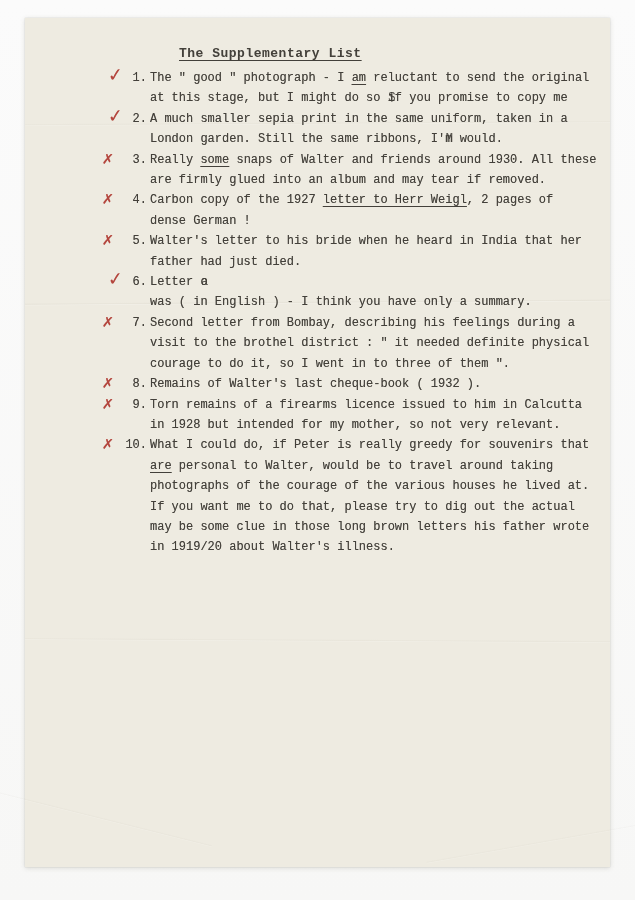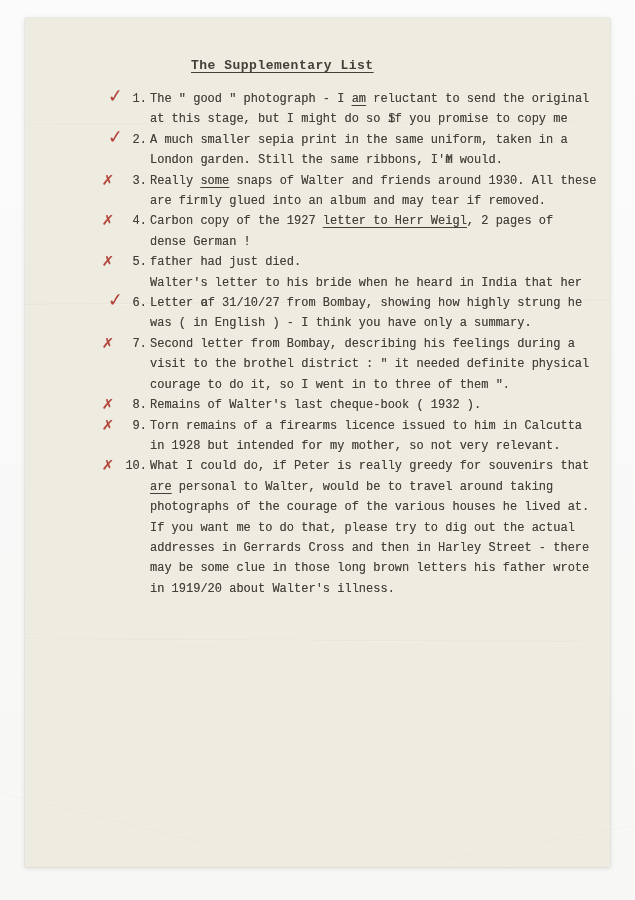--- a/index.html
+++ b/index.html
@@ -44,21 +44,21 @@
   .crease.diag1 {
     top: 800px; left: -30px; width: 220px; opacity: .5;
     transform: rotate(14deg);
   }
   .crease.diag2 {
     top: 824px; left: 400px; width: 220px; opacity: .45;
     transform: rotate(-10deg);
   }
   .doc-title {
     position: relative;
-    margin: 16px;
+    margin: 4px;
     padding: 25px 0 0 150px;
     font-size: 13px;
     line-height: 14px;
     font-weight: bold;
     letter-spacing: 0.5px;
     color: #43403a;
     text-decoration: underline;
     text-underline-offset: 3px;
     text-decoration-thickness: 1px;
   }
@@ -153,27 +153,27 @@
         </div>
         <div class="item">
           <span class="mark cross">✗</span>
           <span class="num">4.</span>
           <div class="line"><span>Carbon copy of the 1927 </span><span class="u">letter to Herr Weigl</span><span>, 2 pages of</span></div>
           <div class="line"><span>dense German !</span></div>
         </div>
         <div class="item">
           <span class="mark cross">✗</span>
           <span class="num">5.</span>
+          <div class="line"><span>Walter's letter to his bride when he heard in India that her</span></div>
           <div class="line"><span>father had just died.</span></div>
-          <div class="line"><span>Walter's letter to his bride when he heard in India that her</span></div>
         </div>
         <div class="item">
           <span class="mark check">✓</span>
           <span class="num">6.</span>
-          <div class="line"><span>Letter </span><span class="ovwrap"><span>o</span><span class="over">a</span></span><span>f 31/10/27 from Bombay, showing how highly strung he</span></div>
+          <div class="line"><span>Letter </span><span class="ovwrap"><span>o</span><span class="over">a</span></span></div>
           <div class="line"><span>was ( in English ) - I think you have only a summary.</span></div>
         </div>
         <div class="item">
           <span class="mark cross">✗</span>
           <span class="num">7.</span>
           <div class="line"><span>Second letter from Bombay, describing his feelings during a</span></div>
           <div class="line"><span>visit to the brothel district : " it needed definite physical</span></div>
           <div class="line"><span>courage to do it, so I went in to three of them ".</span></div>
         </div>
         <div class="item">
@@ -187,19 +187,18 @@
           <div class="line"><span>Torn remains of a firearms licence issued to him in Calcutta</span></div>
           <div class="line"><span>in 1928 but intended for my mother, so not very relevant.</span></div>
         </div>
         <div class="item">
           <span class="mark cross">✗</span>
           <span class="num">10.</span>
           <div class="line"><span>What I could do, if Peter is really greedy for souvenirs that</span></div>
           <div class="line"><span class="u">are</span><span> personal to Walter, would be to travel around taking</span></div>
           <div class="line"><span>photographs of the courage of the various houses he lived at.</span></div>
           <div class="line"><span>If you want me to do that, please try to dig out the actual</span></div>
-          <div class="line"><span>addresses in Gerrards Cross and then in Harley Street - there</span></div>
           <div class="line"><span>may be some clue in those long brown letters his father wrote</span></div>
           <div class="line"><span>in 1919/20 about Walter's illness.</span></div>
         </div>
       </div>
   </div>
 </div>
 
 </body></html>

